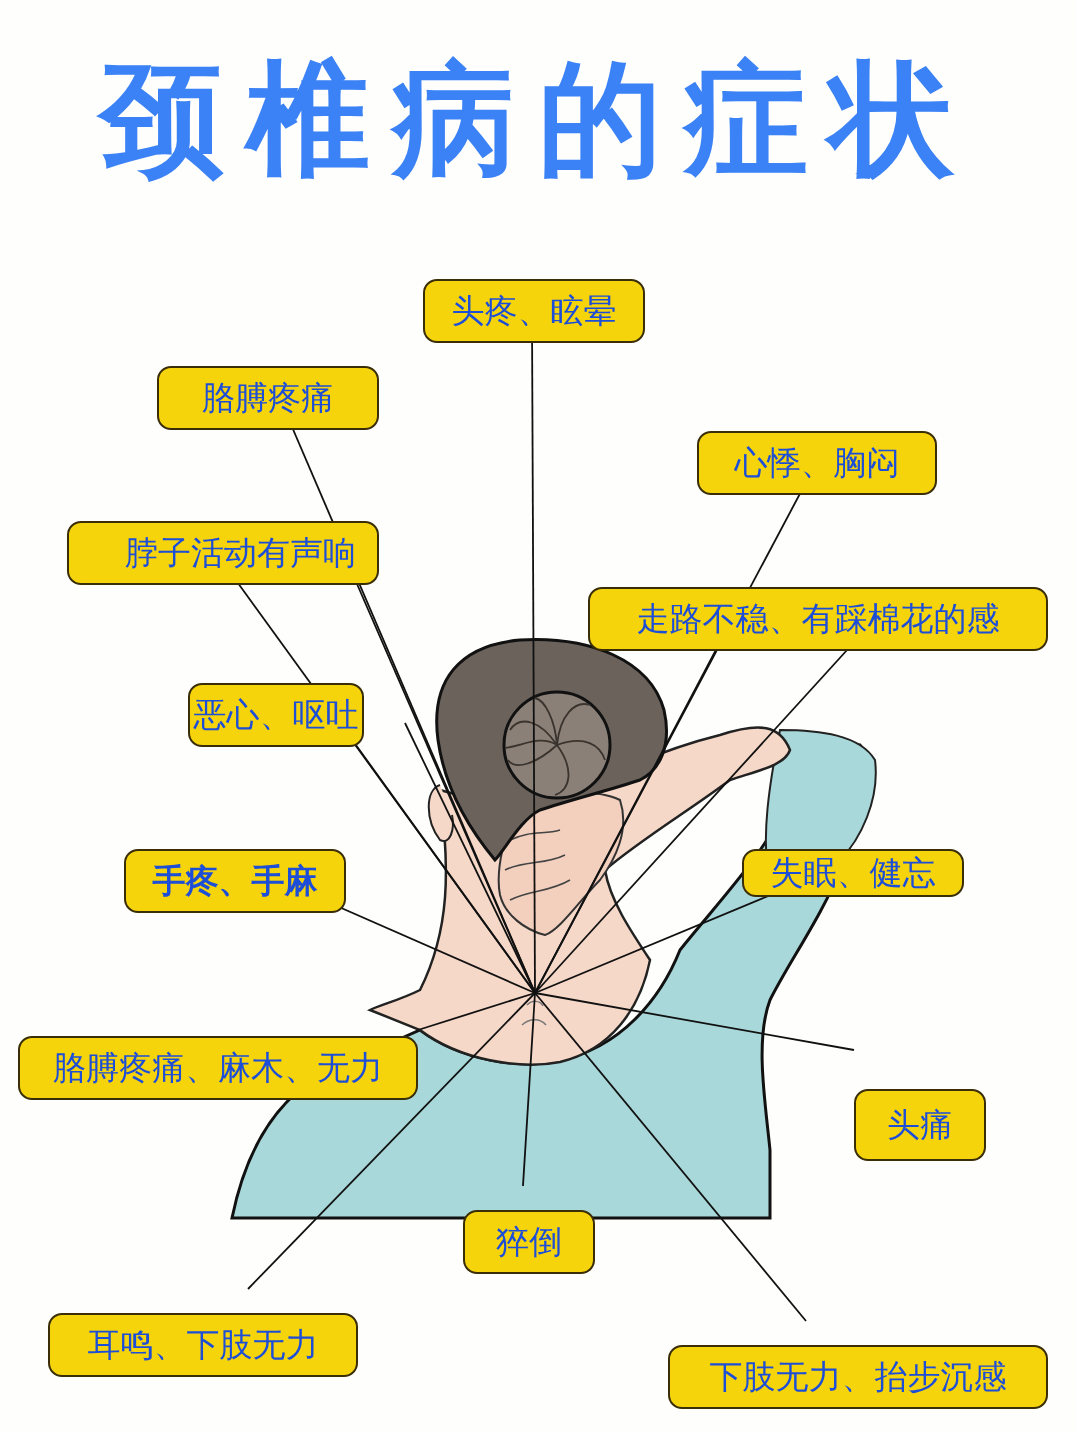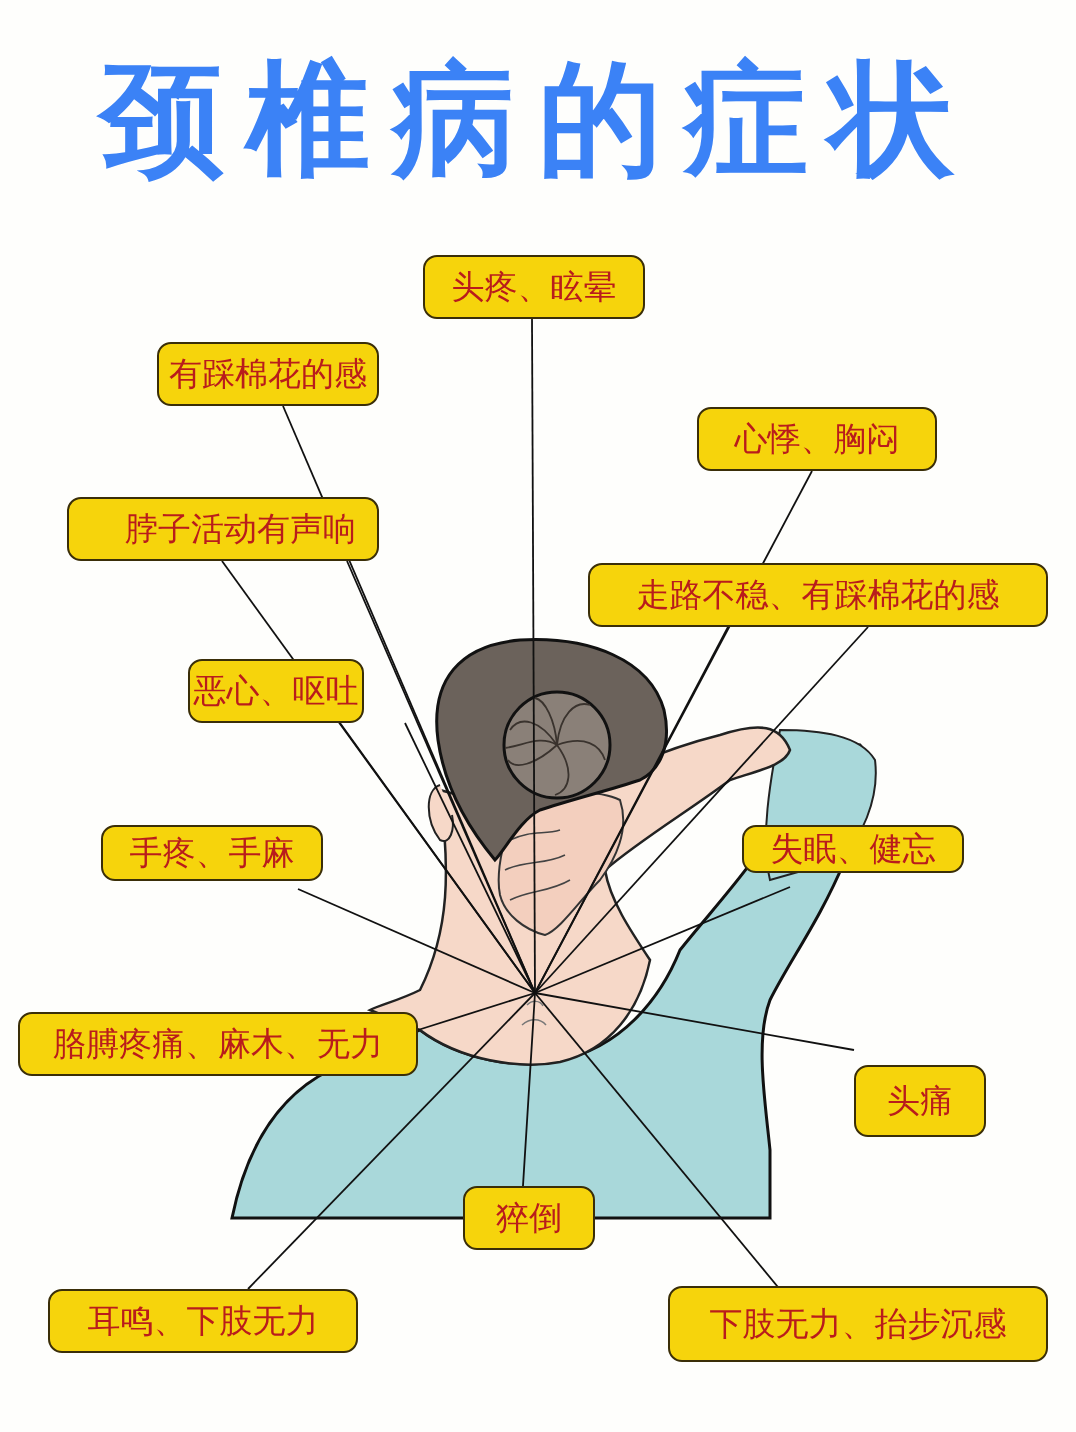--- a/index.html
+++ b/index.html
@@ -12,22 +12,23 @@
     position: absolute; left: 0; top: 44px; width: 1076px; text-align: center;
     font-size: 124px; font-weight: bold; color: #3b82f6; letter-spacing: 22px;
     line-height: 150px;
     font-family: "DejaVu Sans", sans-serif;
   }
   svg.art { position: absolute; left: 0; top: 0; }
   .label {
     position: absolute; box-sizing: border-box;
     background: #f6d40c; border: 2px solid #3a2e08; border-radius: 14px;
     display: flex; align-items: center; justify-content: center;
-    font-size: 33px; color: #b91c1c; white-space: nowrap;
+    font-size: 33px; color: #1d4ed8; white-space: nowrap;
     font-family: "DejaVu Sans", sans-serif;
+    margin-top: 24px;
   }
 </style>
 </head>
 <body>
 
 <div class="title">颈椎病的症状</div>
 
 <svg class="art" width="1076" height="1432" viewBox="0 0 1076 1432">
 
   <path d="M232,1218 C250,1130 290,1090 330,1070 L420,1030 C460,1060 520,1070 560,1060 C620,1048 660,1000 680,950 C720,900 760,860 790,800 C800,770 830,740 860,745 C875,760 860,820 845,860 C820,920 790,960 770,1000 C755,1040 765,1100 770,1150 L770,1218 Z" fill="#a9d8da" stroke="#111" stroke-width="3"></path>
@@ -71,25 +72,25 @@
       <line x1="535" y1="993" x2="418" y2="1030"></line>
       <line x1="535" y1="993" x2="854" y2="1050"></line>
       <line x1="535" y1="993" x2="523" y2="1186"></line>
       <line x1="535" y1="993" x2="248" y2="1289"></line>
       <line x1="535" y1="993" x2="806" y2="1321"></line>
     </g>
 </svg>
 
 <div id="labels">
     <div class="label" style="left: 423px; top: 255px; width: 222px; height: 64px;">头疼、眩晕</div>
-    <div class="label" style="left: 157px; top: 342px; width: 222px; height: 64px;">有踩棉花的感</div>
+    <div class="label" style="left: 157px; top: 342px; width: 222px; height: 64px;">胳膊疼痛</div>
     <div class="label" style="left: 697px; top: 407px; width: 240px; height: 64px;">心悸、胸闷</div>
     <div class="label" style="left: 67px; top: 497px; width: 312px; height: 64px; padding-left: 35px;">脖子活动有声响</div>
     <div class="label" style="left: 588px; top: 563px; width: 460px; height: 64px; text-align: center;">走路不稳、有踩棉花的感</div>
     <div class="label" style="left: 188px; top: 659px; width: 176px; height: 64px;">恶心、呕吐</div>
-    <div class="label" style="left: 101px; top: 825px; width: 222px; height: 56px;">手疼、手麻</div>
+    <div class="label" style="left: 124px; top: 825px; width: 222px; height: 64px; font-weight: bold;">手疼、手麻</div>
     <div class="label" style="left: 742px; top: 825px; width: 222px; height: 48px;">失眠、健忘</div>
     <div class="label" style="left: 18px; top: 1012px; width: 400px; height: 64px;">胳膊疼痛、麻木、无力</div>
     <div class="label" style="left: 854px; top: 1065px; width: 132px; height: 72px;">头痛</div>
     <div class="label" style="left: 463px; top: 1186px; width: 132px; height: 64px; border-radius: 14px;">猝倒</div>
     <div class="label" style="left: 48px; top: 1289px; width: 310px; height: 64px;">耳鸣、下肢无力</div>
-    <div class="label" style="left: 668px; top: 1286px; width: 380px; height: 76px;">下肢无力、抬步沉感</div>
+    <div class="label" style="left: 668px; top: 1321px; width: 380px; height: 64px;">下肢无力、抬步沉感</div>
   </div>
 
 </body></html>

